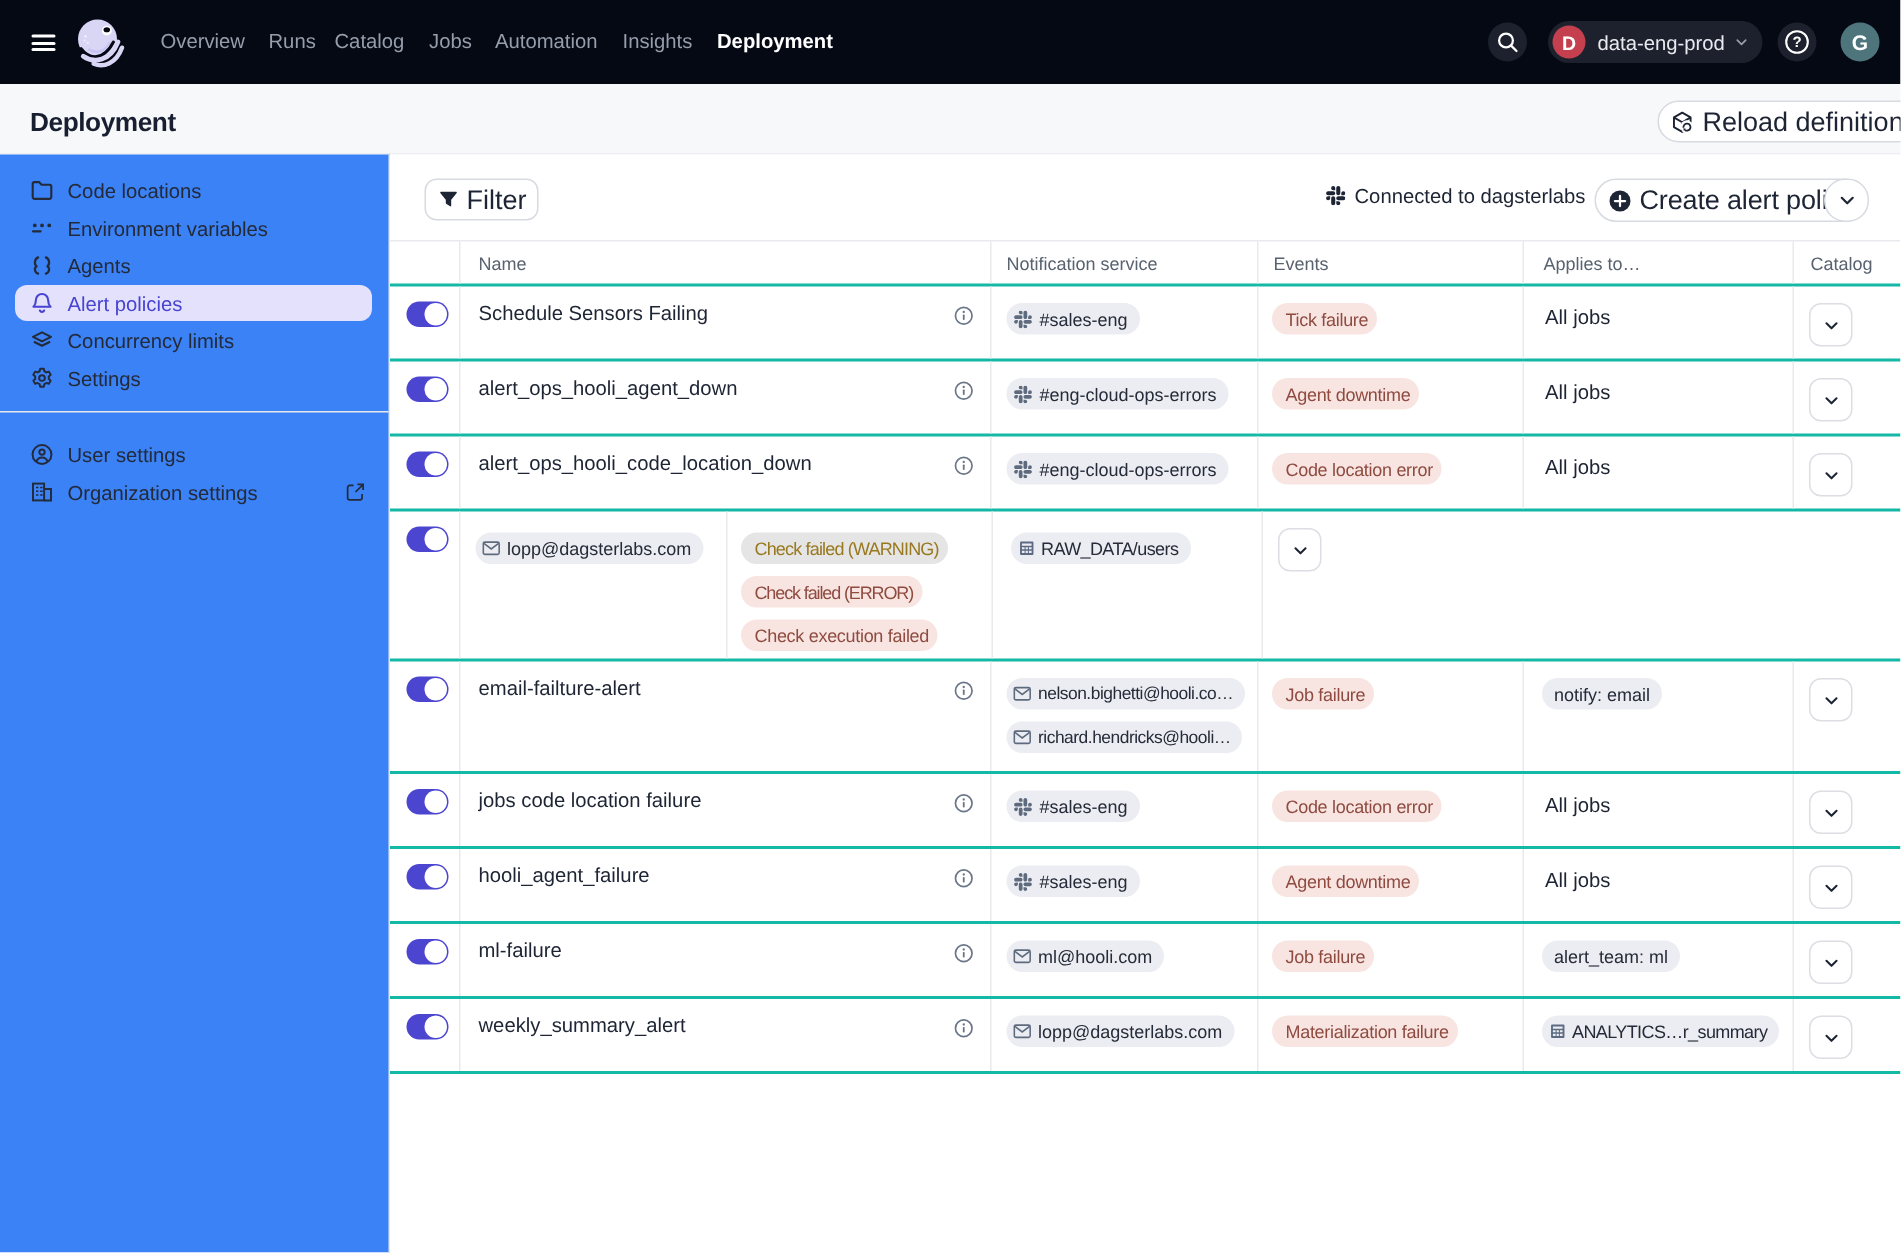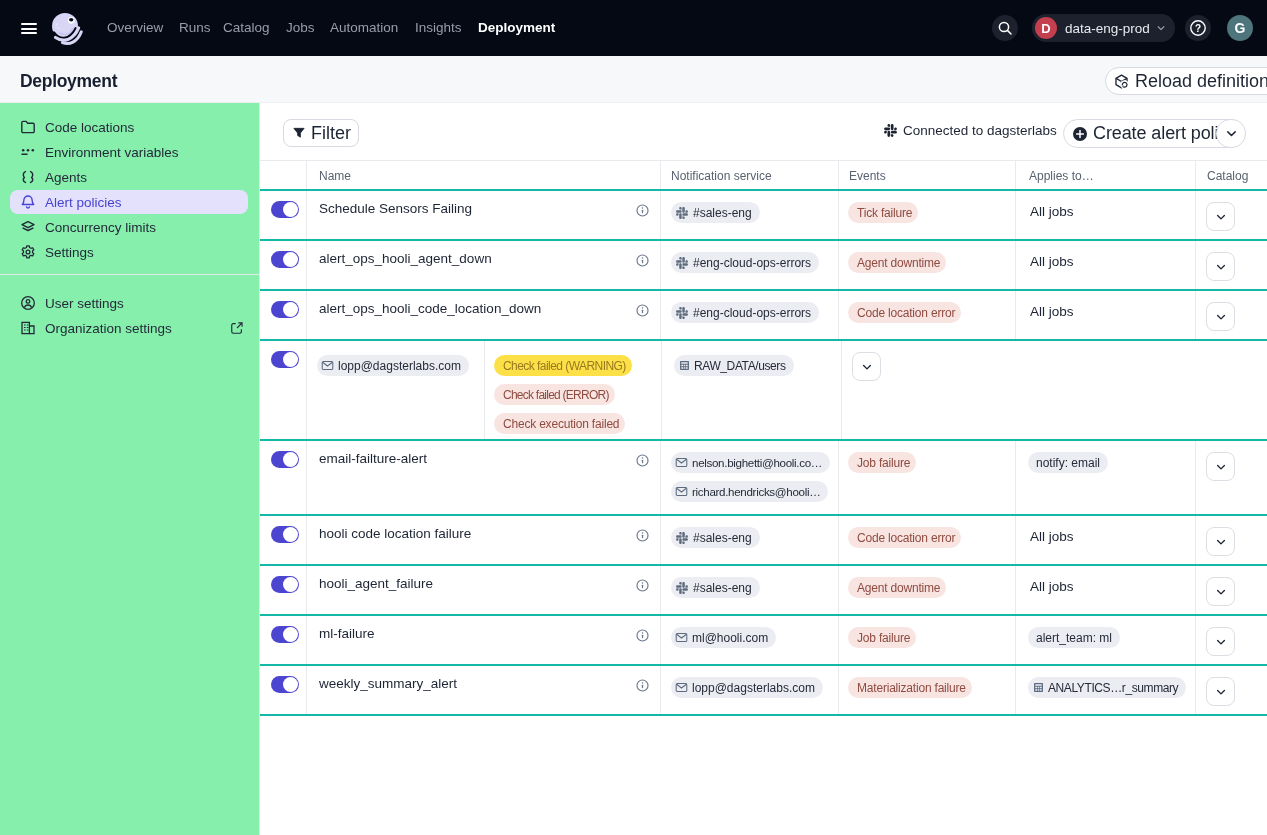--- a/index.html
+++ b/index.html
@@ -15,21 +15,21 @@
 .acctpill{position:absolute;left:1032px;top:14px;height:28px;border-radius:14px;background:#1D212E;display:flex;align-items:center;padding:0 9px 0 3px}
 .avD{width:22px;height:22px;border-radius:50%;background:#C5404E;color:#fff;font-size:13px;font-weight:700;display:flex;align-items:center;justify-content:center}
 .acctpill .t{color:#E9EAEE;font-size:13.5px;margin:0 6px 0 8px}
 .avG{position:absolute;left:1227px;top:15px;width:26px;height:26px;border-radius:50%;background:#4F757C;color:#fff;font-size:14px;font-weight:700;display:flex;align-items:center;justify-content:center}
 
 .pagehead{position:absolute;top:56px;left:0;width:1267px;height:47px;background:#F7F8FA;border-bottom:1px solid #EDEEF1}
 .pagehead h1{position:absolute;left:20px;top:15px;font-size:17.5px;font-weight:700;color:#181F30;letter-spacing:-0.3px}
 .btn{display:inline-flex;align-items:center;background:#fff;border:1px solid #D7DAE0;color:#1D2433;font-size:18px;white-space:nowrap}
 .reload{position:absolute;left:1105px;top:67px;height:28px;border-radius:14px;padding:0 8px;gap:6px}
 
-.side{position:absolute;top:103px;left:0;width:260px;height:732px;background:#86efac;border-right:1px solid #E7E8EB;padding-top:12px}
+.side{position:absolute;top:103px;left:0;width:260px;height:732px;background:#3b82f6;border-right:1px solid #E7E8EB;padding-top:12px}
 .sitem{width:238px;margin:0 0 1px 10px;height:24px;border-radius:8px;display:flex;align-items:center;padding-left:10px;font-size:13.5px;color:#232A39;gap:9px}
 .sitem svg{flex:0 0 auto}
 .sitem.sel{background:#E3E1FC;color:#4843D1}
 .side hr{border:none;border-top:1px solid #E7E8EB;margin:10px 0 16px 0}
 .sitem .grow{flex:1}
 
 .main{position:absolute;left:260px;top:103px;width:1007px;height:732px;background:#fff}
 .filter{position:absolute;left:23px;top:16px;height:28px;border-radius:8px;padding:0 7px 0 9px;gap:6px}
 .connected{position:absolute;left:624px;top:20px;display:flex;align-items:center;gap:6px;font-size:13.5px;color:#1D2433}
 .create{position:absolute;left:803px;top:16px;height:29px;border-radius:14.5px;padding:0 7px 0 8px;gap:5px;letter-spacing:-0.1px}
@@ -48,21 +48,21 @@
 .pt14 .c3,.pt14 .c4,.pt14 .c5{padding-top:14px}
 .thead .c{padding-top:8px;font-size:12px;color:#59626F}
 .thead .c2{padding-top:8px}
 .name{font-size:13.5px;color:#1D2433;line-height:17px}
 .alljobs{font-size:13.5px;color:#1D2433;line-height:20px;margin-left:2px}
 .pill{display:inline-flex;align-items:center;height:21px;border-radius:10.5px;background:#ECEDF2;font-size:12px;color:#252B38;padding:0 8px;white-space:nowrap}
 .pill.cap{letter-spacing:-0.4px}
 .pill .tr{display:block;font-size:11.6px;letter-spacing:-0.32px;white-space:nowrap}
 .pill.ic{padding-left:4px;gap:4px}
 .pill.red{background:#F8E5E2;color:#8F4B40;padding:0 6px 0 9px;font-size:12px;letter-spacing:-0.2px}
-.pill.amber{background:#fde047;color:#99791F;padding:0 6px 0 9px;font-size:12px;letter-spacing:-0.2px}
+.pill.amber{background:#e5e5e5;color:#99791F;padding:0 6px 0 9px;font-size:12px;letter-spacing:-0.2px}
 .stack{display:flex;flex-direction:column;align-items:flex-start;gap:8px}
 .toggle{width:28px;height:17px;border-radius:8.5px;background:#4C45D0;position:relative}
 .toggle:after{content:"";position:absolute;right:1px;top:1px;width:15px;height:15px;border-radius:50%;background:#fff}
 .actbtn{width:29px;height:29px;border-radius:8px;border:1px solid #DCDEE3;background:#fff;display:flex;align-items:center;justify-content:center}
 </style>
 </head>
 <body>
 
 <svg width="0" height="0" style="position:absolute">
 <defs>
@@ -412,21 +412,21 @@
               <use href="#chev"></use>
             </svg>
           </button>
         </div>
 </div>
       <div class="trow " style="height:50px">
   <div class="c c1">
           <div class="toggle"></div>
         </div>
   <div class="c c2">
-          <span class="name">hooli code location failure</span>
+          <span class="name">jobs code location failure</span>
           <svg width="13" height="13" viewBox="0 0 16 16" style="color:#6B7689;margin-top:4px">
             <use href="#info"></use>
           </svg>
         </div>
   <div class="c c3">
           <div class="stack">
             <span class="pill ic"><svg width="12" height="12" viewBox="0 0 127 127" style="color:#5E6B7E;fill:currentColor;margin:0 1px">
                 <use href="#slack"></use>
               </svg>#sales-eng</span>
           </div>

